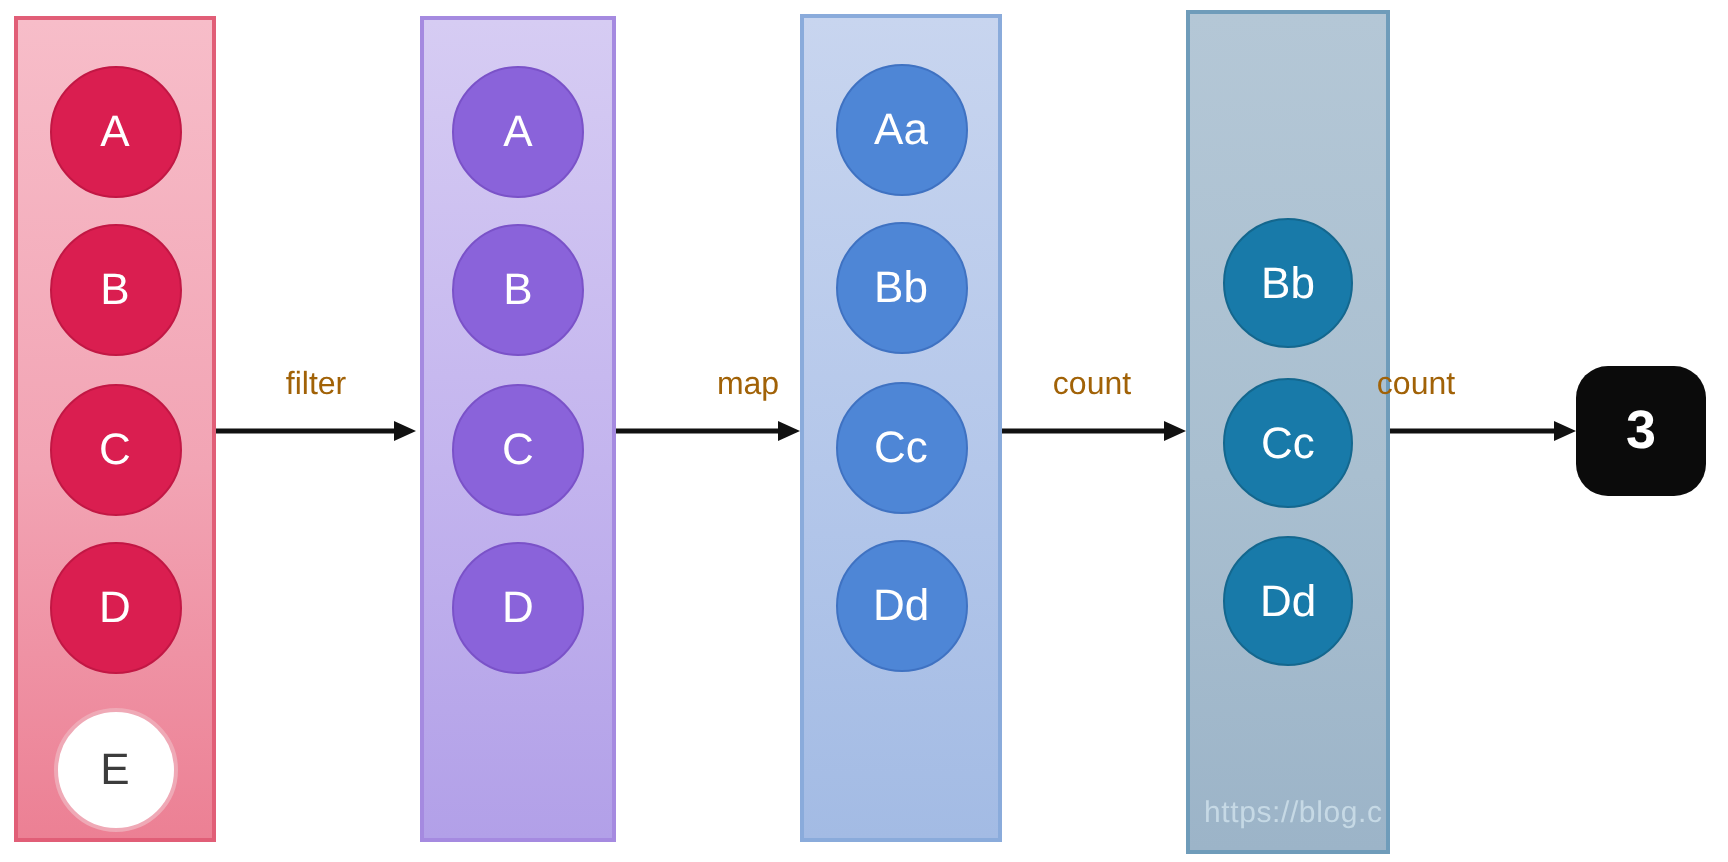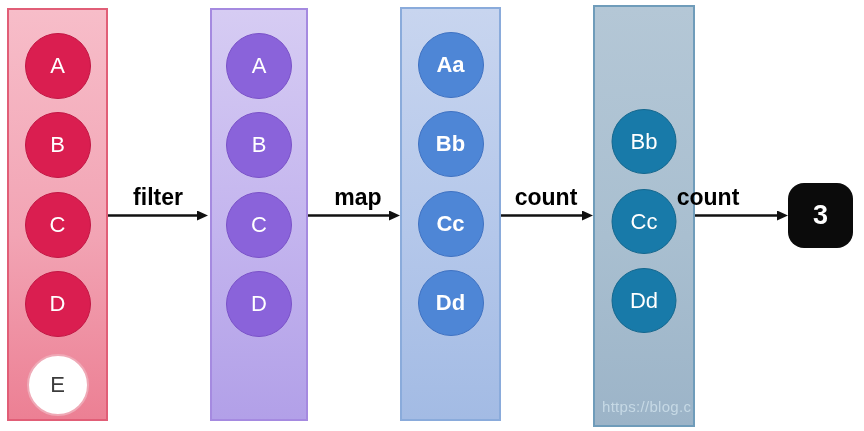--- a/index.html
+++ b/index.html
@@ -23,34 +23,34 @@
   .circle.excluded{background:#ffffff;border:2px solid #efa9b6;color:#3c3c3c;width:62px;height:62px;}
 
   .stage-filter{left:210px;top:8px;width:98px;height:413px;
     background:linear-gradient(180deg,#d6ccf3 0%,#c3b4ee 55%,#b2a0e8 100%);
     border-color:#a58ae0;}
   .stage-filter .circle{background:#8a63da;border:1px solid #7a52c8;}
 
   .stage-map{left:400px;top:7px;width:101px;height:414px;
     background:linear-gradient(180deg,#c8d5ef 0%,#b4c7ea 55%,#a3bbe4 100%);
     border-color:#8aabdb;}
-  .stage-map .circle{background:#4e86d6;border:1px solid #3f72c2;font-weight:bold;}
+  .stage-map .circle{background:#4e86d6;border:1px solid #3f72c2;}
 
   .stage-skip{left:593px;top:5px;width:102px;height:422px;
     background:linear-gradient(180deg,#b4c7d6 0%,#a9bfd0 55%,#9cb4c8 100%);
     border-color:#6f9cba;}
   .stage-skip .circle{background:#187aa9;border:1px solid #14678e;width:65px;height:65px;}
 
   .arrows{position:absolute;left:0;top:0;pointer-events:none;}
 
   .op-label{
     position:absolute;top:184px;transform:translateX(-50%);
-    font-size:23px;font-weight:700;color:#000000;white-space:nowrap;
+    font-size:16px;font-weight:400;color:#a16207;white-space:nowrap;
   }
-  .op-filter{left:158px}.op-map{left:358px}.op-skip{left:546px}.op-count{left:708px}
+  .op-filter{left:158px}.op-map{left:374px}.op-skip{left:546px}.op-count{left:708px}
 
   .result-box{
     position:absolute;left:788px;top:183px;width:65px;height:65px;
     border-radius:16px;background:#0b0b0b;color:#ffffff;
     display:flex;align-items:center;justify-content:center;
     font-size:27px;font-weight:700;
   }
 
   .watermark{
     position:absolute;left:602px;top:398px;

